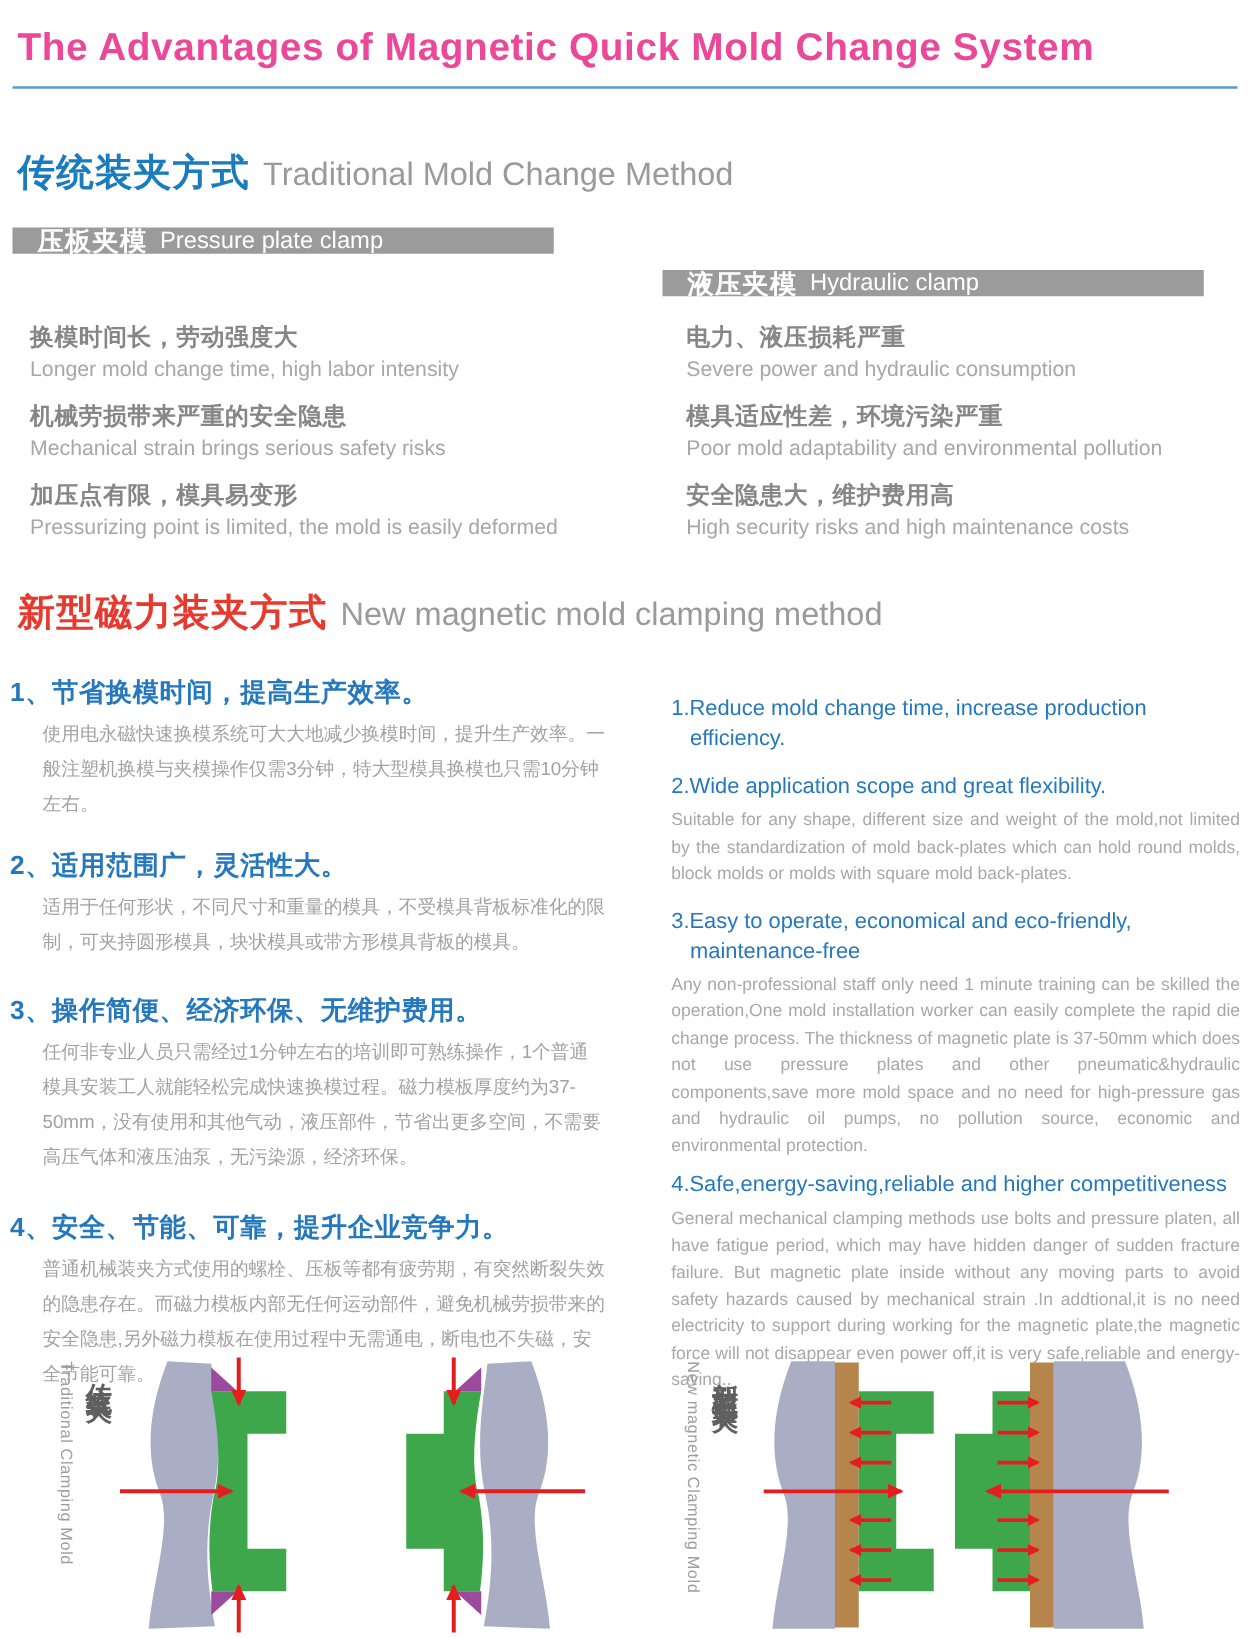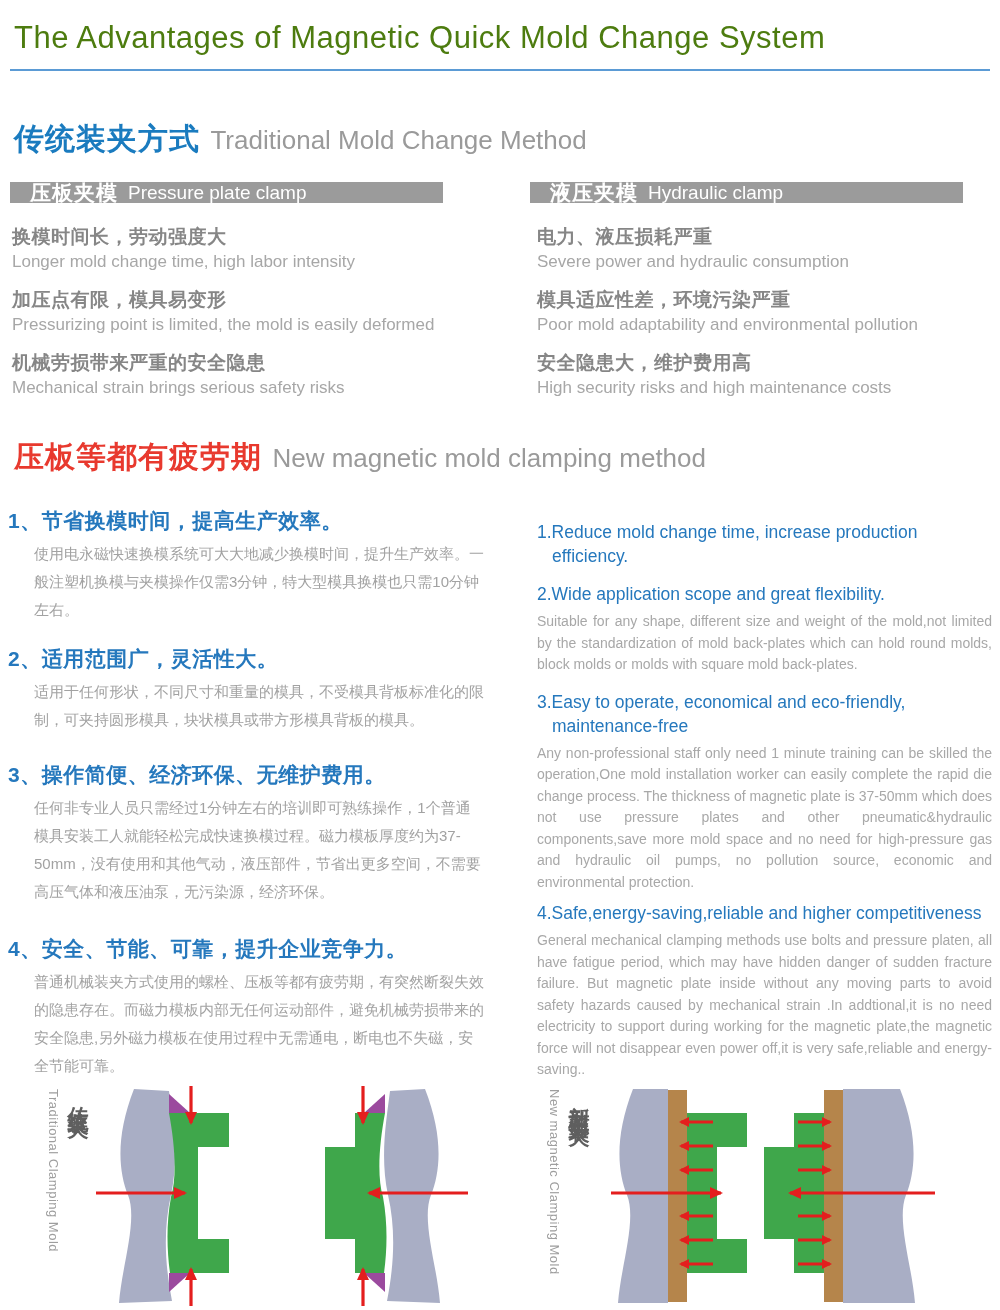--- a/index.html
+++ b/index.html
@@ -1,40 +1,40 @@
 <!DOCTYPE html>
 <html lang="zh"><head>
 <meta charset="utf-8">
 <style>
   html,body{margin:0;padding:0;background:#fff;}
   body{font-family:"Liberation Sans","DejaVu Sans",sans-serif;}
   .page{position:relative;width:1000px;height:1310px;background:#fff;overflow:hidden;}
 
   
-  .main-title{margin:20px 0 0 14px;font-size:31px;line-height:36px;font-weight:400;color:#4d7c0f;letter-spacing:.5px;}
+  .main-title{margin:20px 0 0 14px;font-size:31px;line-height:36px;font-weight:700;color:#ec4899;letter-spacing:.5px;}
   .title-divider{height:2px;background:#5b9bd5;margin:13px 10px 0 10px;}
 
   
   .sec-heading{margin:50px 0 0 14px;line-height:36px;white-space:nowrap;}
   .sec-heading .zh{font-size:30px;font-weight:bold;letter-spacing:1px;}
   .sec-heading .en{font-size:26px;color:#9a9a9a;font-weight:400;margin-left:6px;}
   .sec-heading.trad .zh{color:#1a7bbf;}
   .sec-heading.mag  .zh{color:#e8392e;}
   .sec-heading.mag{margin-top:45px;}
 
   
   .bars{display:flex;margin:20px 0 0 10px;}
   .bar{height:21px;background:#9b9b9b;color:#fff;display:flex;align-items:center;padding-left:20px;box-sizing:border-box;width:433px;}
-  .bar + .bar{margin-left:87px;}
+  .bar + .bar{margin-left:87px;margin-top:34px;}
   .bar .zh{font-size:21px;font-weight:bold;letter-spacing:1px;}
   .bar .en{font-size:19px;margin-left:10px;font-weight:400;}
 
   
   .trad-items{position:relative;margin-top:21px;height:170px;}
-  .trad-col{position:absolute;top:0;}
+  .trad-col{position:absolute;top:0;margin-left:12px;}
   .trad-col.c0{left:12px;width:500px;}
   .trad-col.c1{left:537px;width:460px;}
   .t-item{margin-bottom:13px;}
   .t-item .zh{font-size:19px;font-weight:600;color:#868686;line-height:26px;letter-spacing:.5px;}
   .t-item .en{font-size:17px;color:#a7a7a7;line-height:24px;}
 
   
   .mag-wrap{position:relative;margin-top:26px;height:577px;}
   .mag-col-zh{position:absolute;left:8px;top:0;width:476px;}
   .mag-col-en{position:absolute;left:537px;top:14px;width:455px;}
@@ -84,46 +84,46 @@
     </div>
   </div>
 
   <div class="trad-items">
     <div class="trad-col c0">
       <div class="t-item">
         <div class="zh">换模时间长，劳动强度大</div>
         <div class="en">Longer mold change time, high labor intensity</div>
       </div>
       <div class="t-item">
+        <div class="zh">机械劳损带来严重的安全隐患</div>
+        <div class="en">Mechanical strain brings serious safety risks</div>
+      </div>
+      <div class="t-item">
         <div class="zh">加压点有限，模具易变形</div>
         <div class="en">Pressurizing point is limited, the mold is easily deformed</div>
       </div>
-      <div class="t-item">
-        <div class="zh">机械劳损带来严重的安全隐患</div>
-        <div class="en">Mechanical strain brings serious safety risks</div>
-      </div>
     </div>
     <div class="trad-col c1">
       <div class="t-item">
         <div class="zh">电力、液压损耗严重</div>
         <div class="en">Severe power and hydraulic consumption</div>
       </div>
       <div class="t-item">
         <div class="zh">模具适应性差，环境污染严重</div>
         <div class="en">Poor mold adaptability and environmental pollution</div>
       </div>
       <div class="t-item">
         <div class="zh">安全隐患大，维护费用高</div>
         <div class="en">High security risks and high maintenance costs</div>
       </div>
     </div>
   </div>
 
   <div class="sec-heading mag">
-    <span class="zh">压板等都有疲劳期</span>
+    <span class="zh">新型磁力装夹方式</span>
     <span class="en">New magnetic mold clamping method</span>
   </div>
 
   <div class="mag-wrap">
     <div class="mag-col-zh">
       <div class="zh-item1">
         <div class="zh-title">1、节省换模时间，提高生产效率。</div>
         <div class="zh-body">使用电永磁快速换模系统可大大地减少换模时间，提升生产效率。一般注塑机换模与夹模操作仅需3分钟，特大型模具换模也只需10分钟左右。</div>
       </div>
       <div class="zh-item2">

